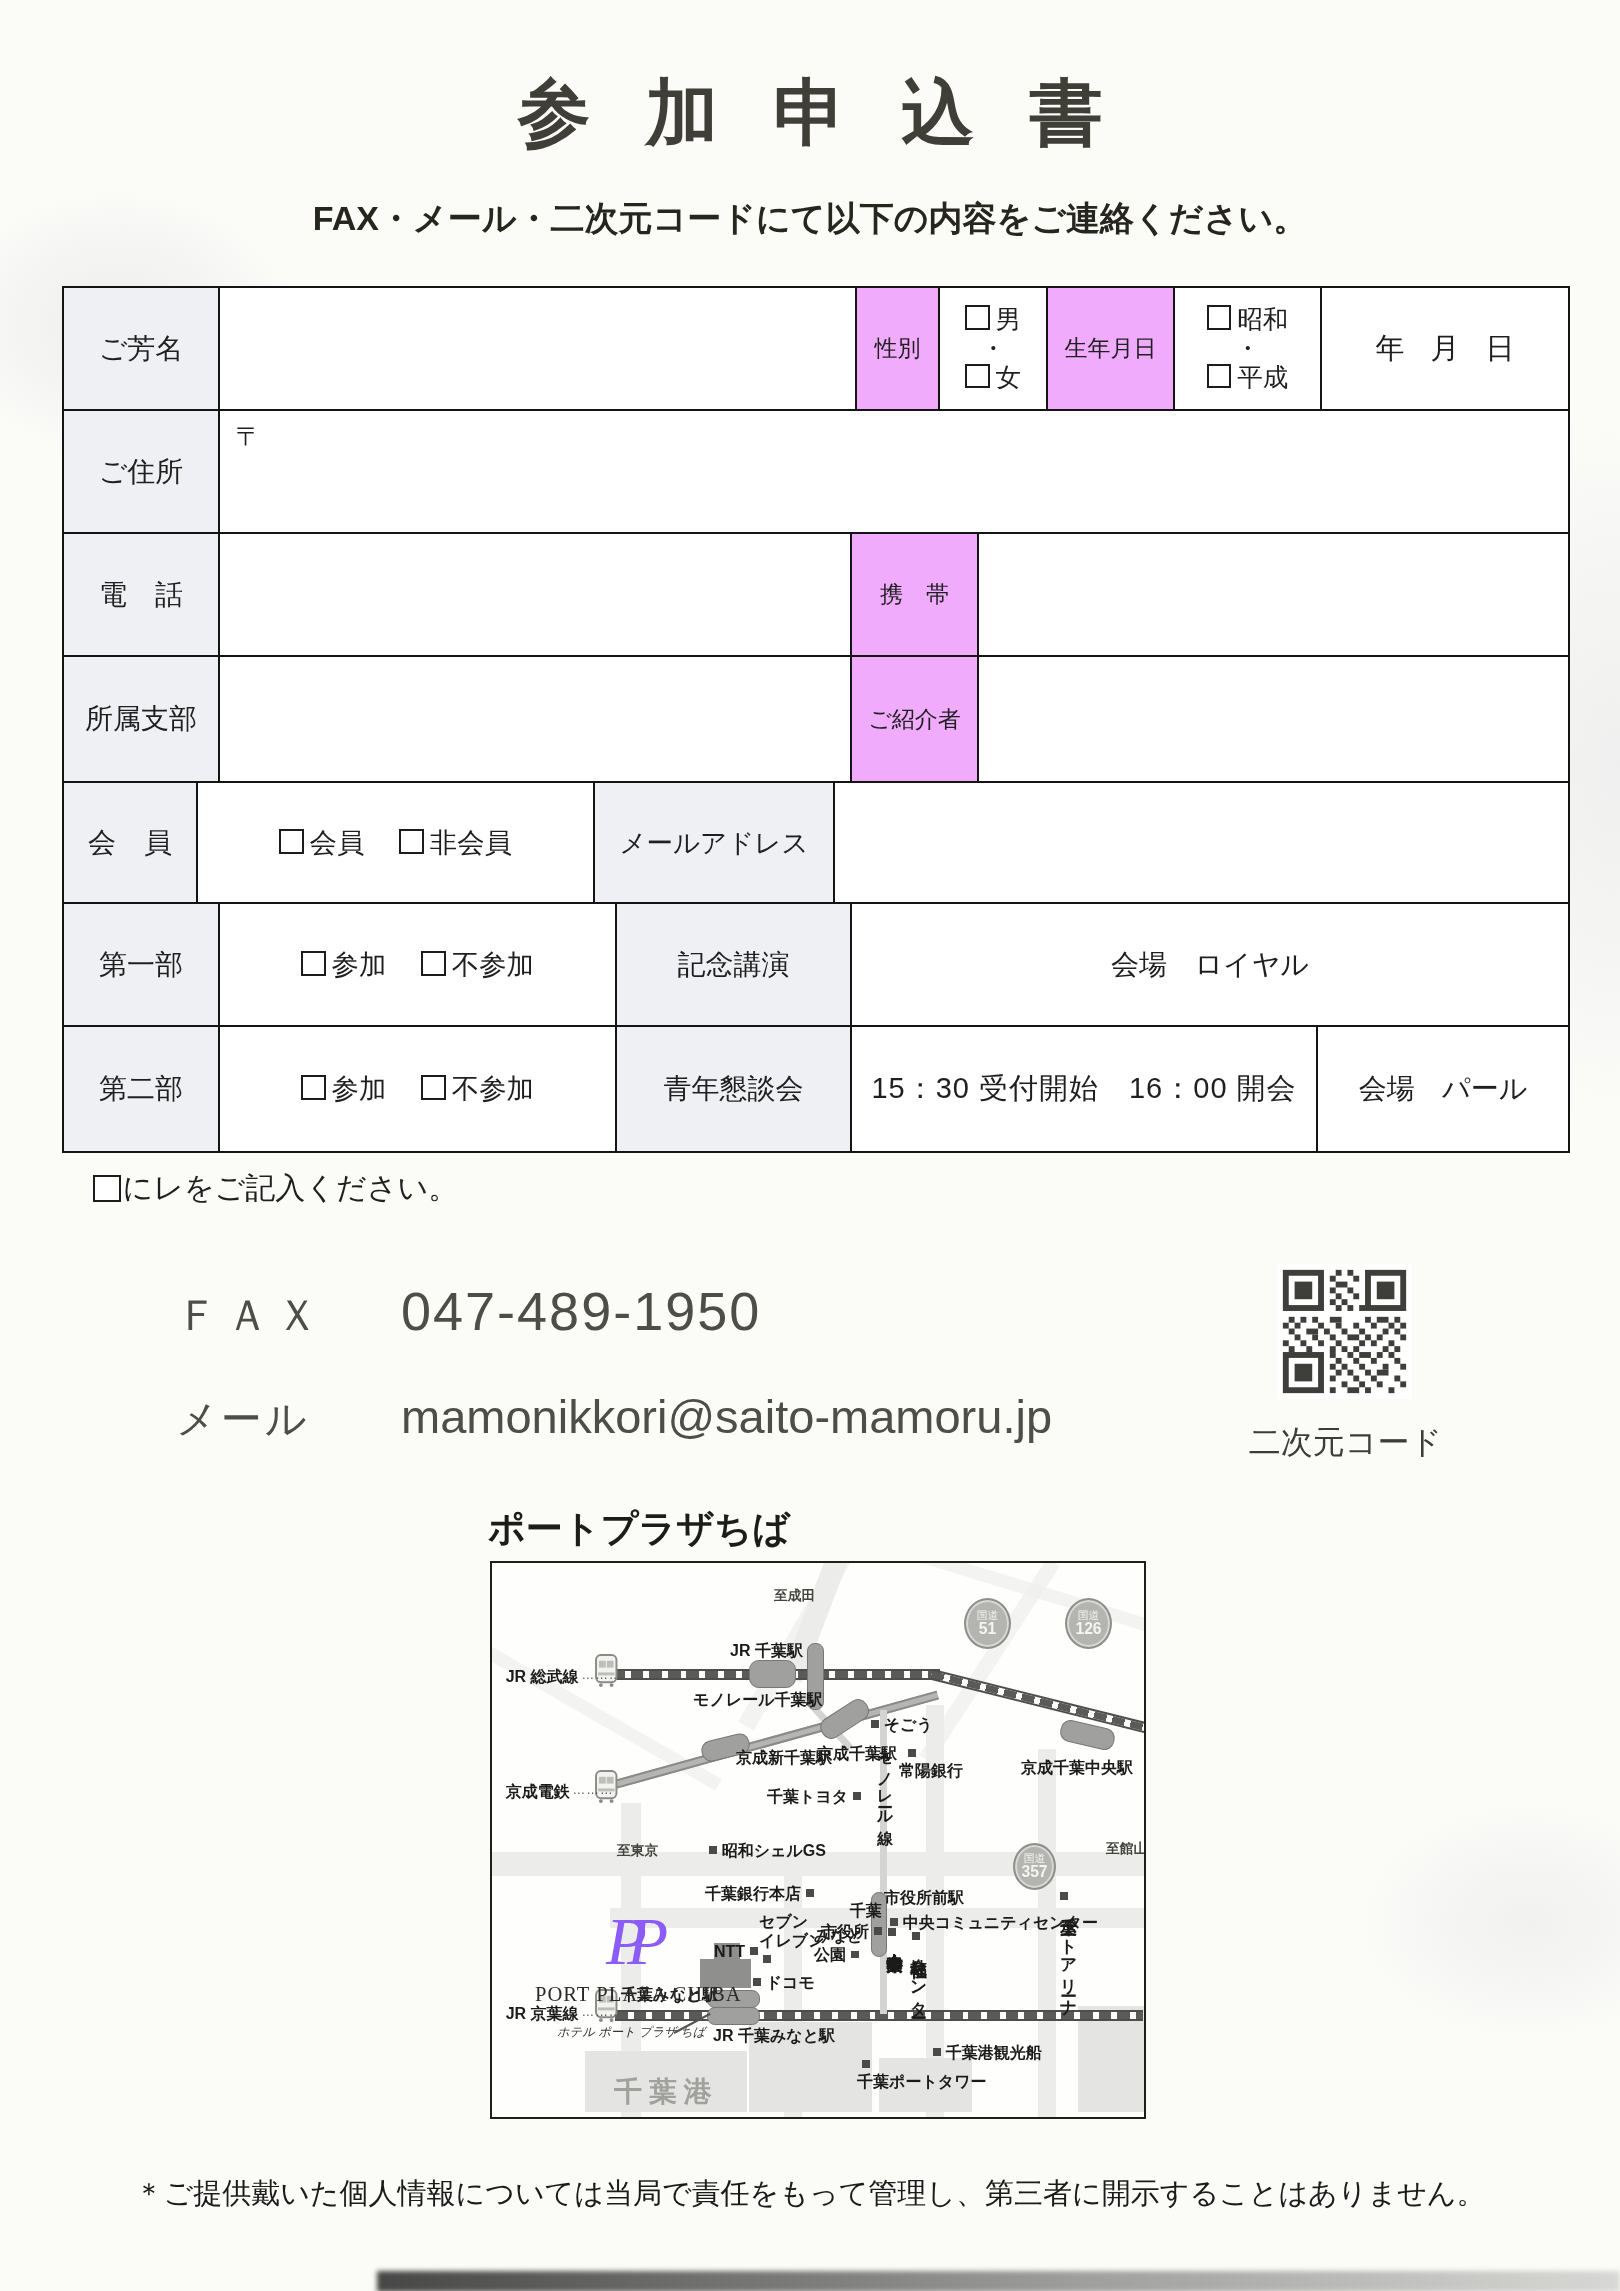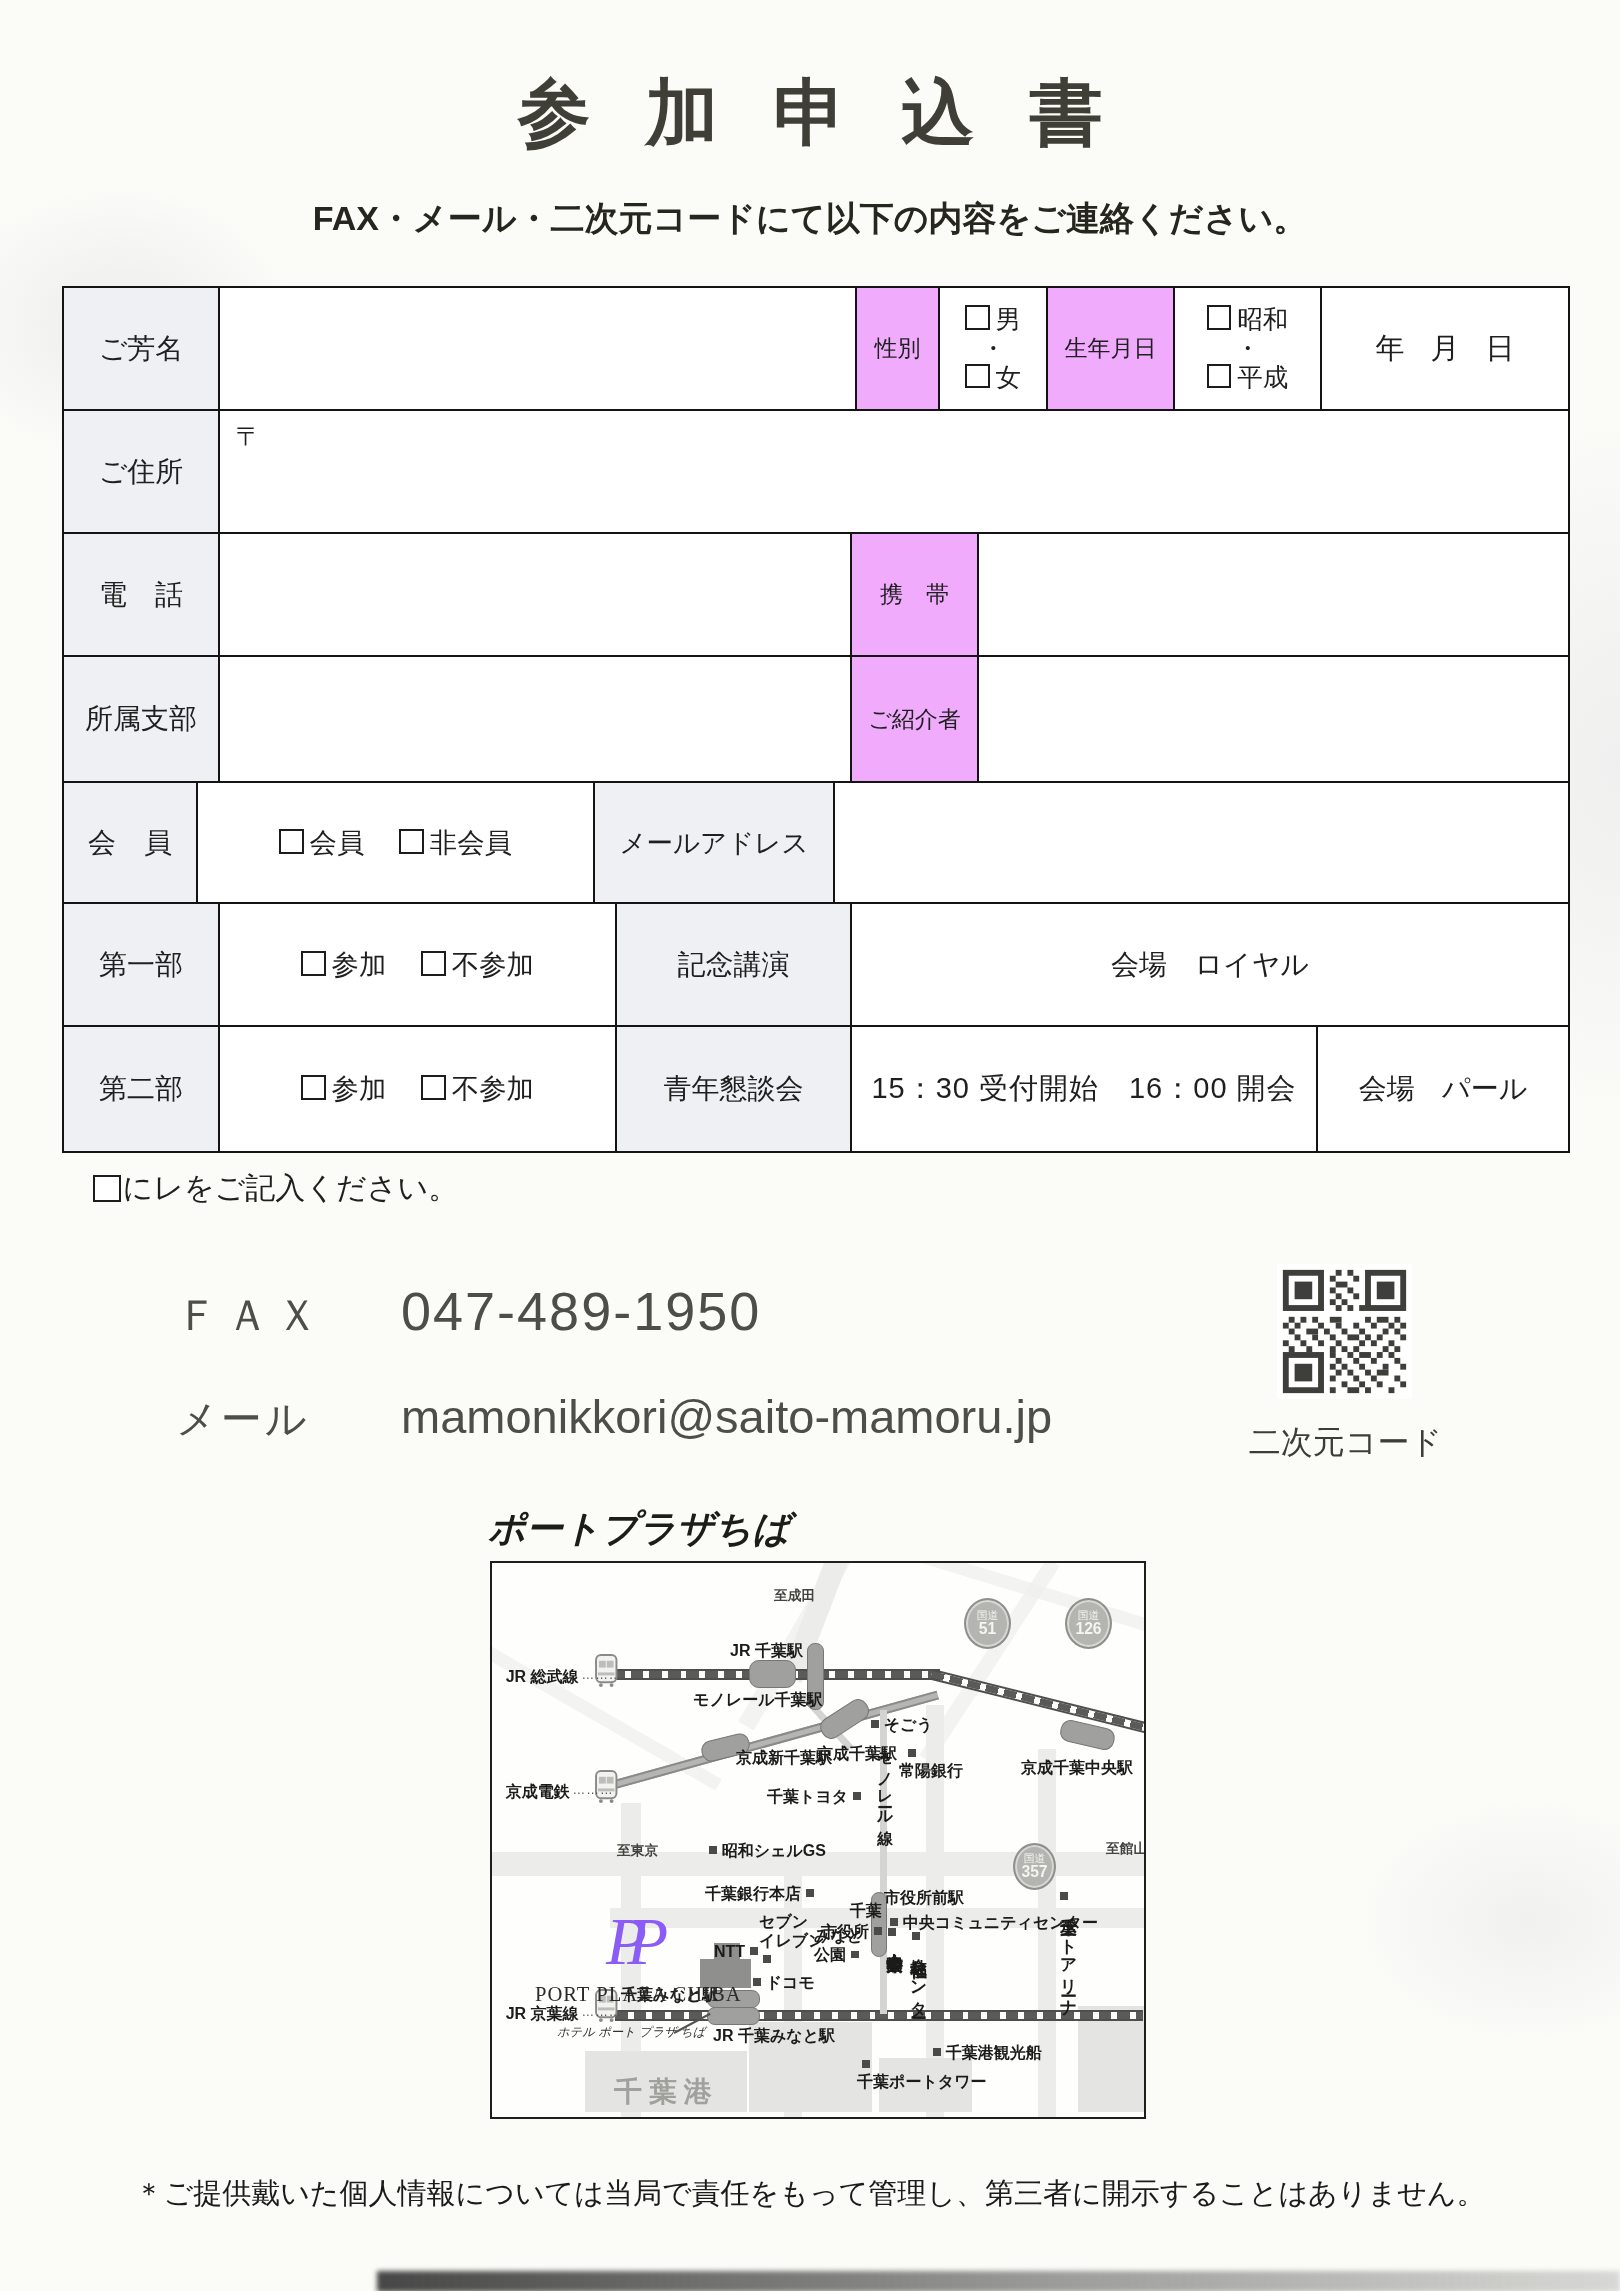--- a/index.html
+++ b/index.html
@@ -51,21 +51,21 @@
   .crow{display:flex;align-items:baseline;margin-bottom:25.5px;}
   .clab1{font-size:43px;letter-spacing:6.9px;width:225px;}
   .clab2{font-size:41px;letter-spacing:2.9px;width:225px;}
   .cval1{font-size:54px;letter-spacing:2px;}
   .cval2{font-size:47px;margin-top:18px;}
 
   .qr{position:absolute;left:1277px;top:1264px;width:135px;height:135px;}
   .qrcap{position:absolute;left:1233px;top:1421px;width:225px;text-align:center;font-size:32px;color:#3c3c38;}
 
   
-  .maptitle{position:absolute;left:488px;top:1504px;font-size:37px;font-weight:bold;color:#1c1c19;font-style:italic;}
+  .maptitle{position:absolute;left:488px;top:1504px;font-size:37px;font-weight:bold;color:#1c1c19;}
   .map{position:absolute;left:490px;top:1561px;width:652px;height:554px;background:#fefefd;
        border:2.9px solid #1e1e1c;overflow:hidden;}
   .road{position:absolute;background:#ececea;}
   .roadd{position:absolute;background:#efefed;opacity:.75;}
   .pblock{position:absolute;background:#e4e4e2;}
   .rail{position:absolute;height:6.9px;
         background:repeating-linear-gradient(90deg,#5a5a58 0 12.7px,#fdfdfc 12.7px 18.6px);
         border-top:2px solid #4e4e4c;border-bottom:2px solid #4e4e4c;}
   .kline{position:absolute;height:4.9px;background:#b5b5b3;border-top:2px solid #8a8a88;border-bottom:2px solid #8a8a88;}
   .mono{position:absolute;background:#d4d4d2;}

